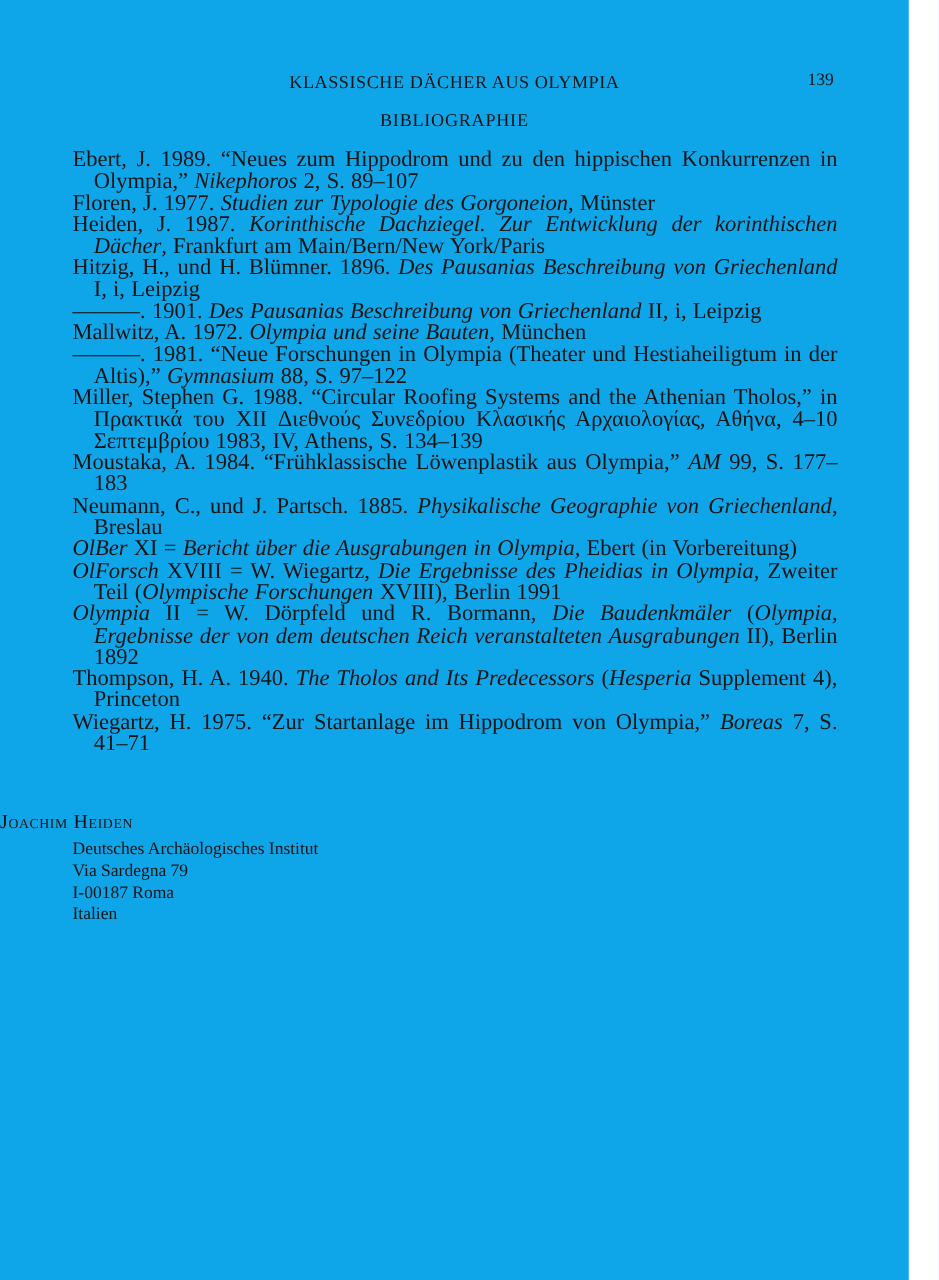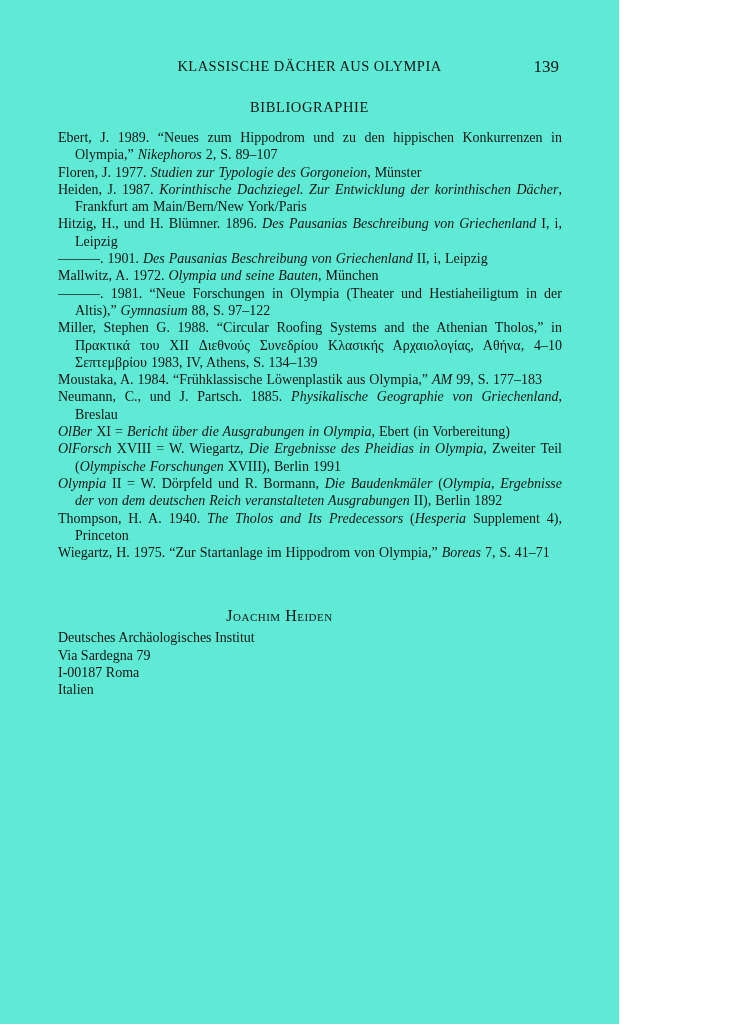--- a/index.html
+++ b/index.html
@@ -9,71 +9,71 @@
   }
   body {
     width: 751px;
     height: 1024px;
     font-family: "Liberation Serif", serif;
     color: #141414;
     -webkit-font-smoothing: antialiased;
   }
   .page {
     position: relative;
-    width: 619px;
+    width: 727px;
     height: 1024px;
-    background: #5eead4;
+    background: #0ea5e9;
     overflow: hidden;
   }
   
   .running-head {
     position: relative;
     margin-top: 58px;
     height: 18px;
   }
   .running-title {
     display: block;
     text-align: center;
     font-size: 14.5px;
     letter-spacing: 0.45px;
     white-space: nowrap;
   }
   .page-number {
     position: absolute;
     top: -1px;
     right: 60px;
-    font-size: 17px;
+    font-size: 14px;
   }
   
   .section-title {
     text-align: center;
     font-size: 14.5px;
     letter-spacing: 0.6px;
-    margin-top: 23px;
+    margin-top: 13px;
   }
   
   .bib {
     margin: 13px 57px 0 58px;
   }
   .bib-entry {
     margin: 0;
-    font-size: 14px;
+    font-size: 18px;
     line-height: 17.3px;
     text-align: justify;
     padding-left: 17px;
     text-indent: -17px;
     word-spacing: 0.5px;
   }
   .bib-entry .it {
     font-style: italic;
   }
   
   .signature-name {
     margin: 46px 60px 0 0;
-    text-align: center;
+    text-align: left;
     font-variant: small-caps;
     font-size: 16px;
     letter-spacing: 0.5px;
   }
   .address {
     margin: 4px 0 0 58px;
     font-size: 14px;
     line-height: 17.3px;
   }
 </style>

